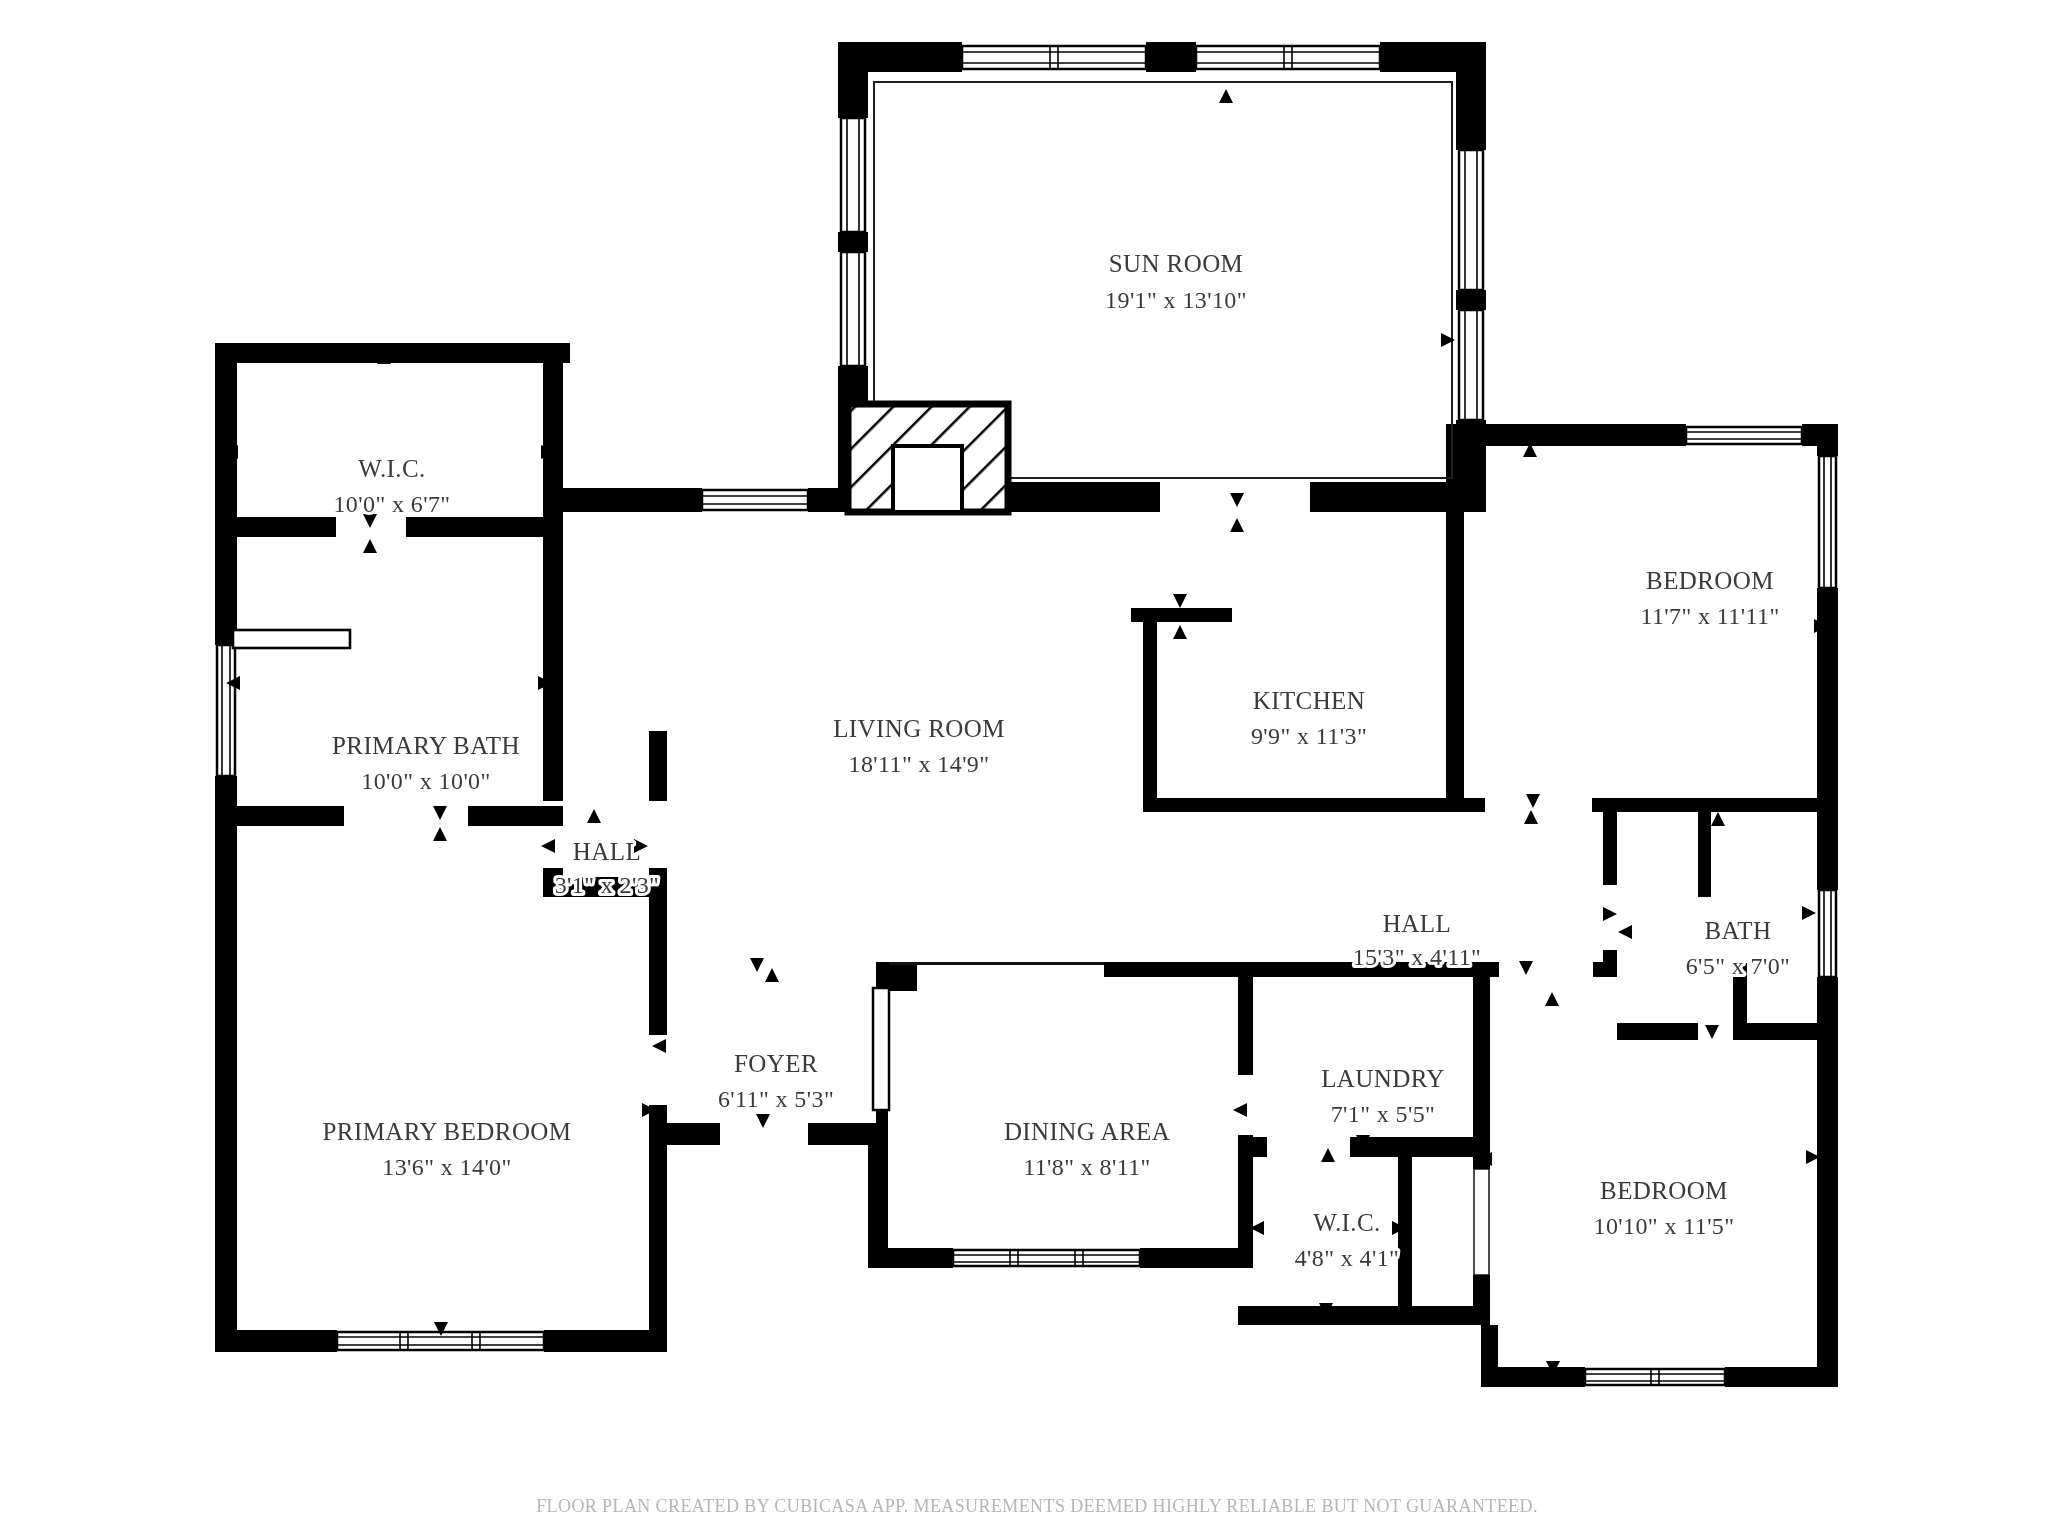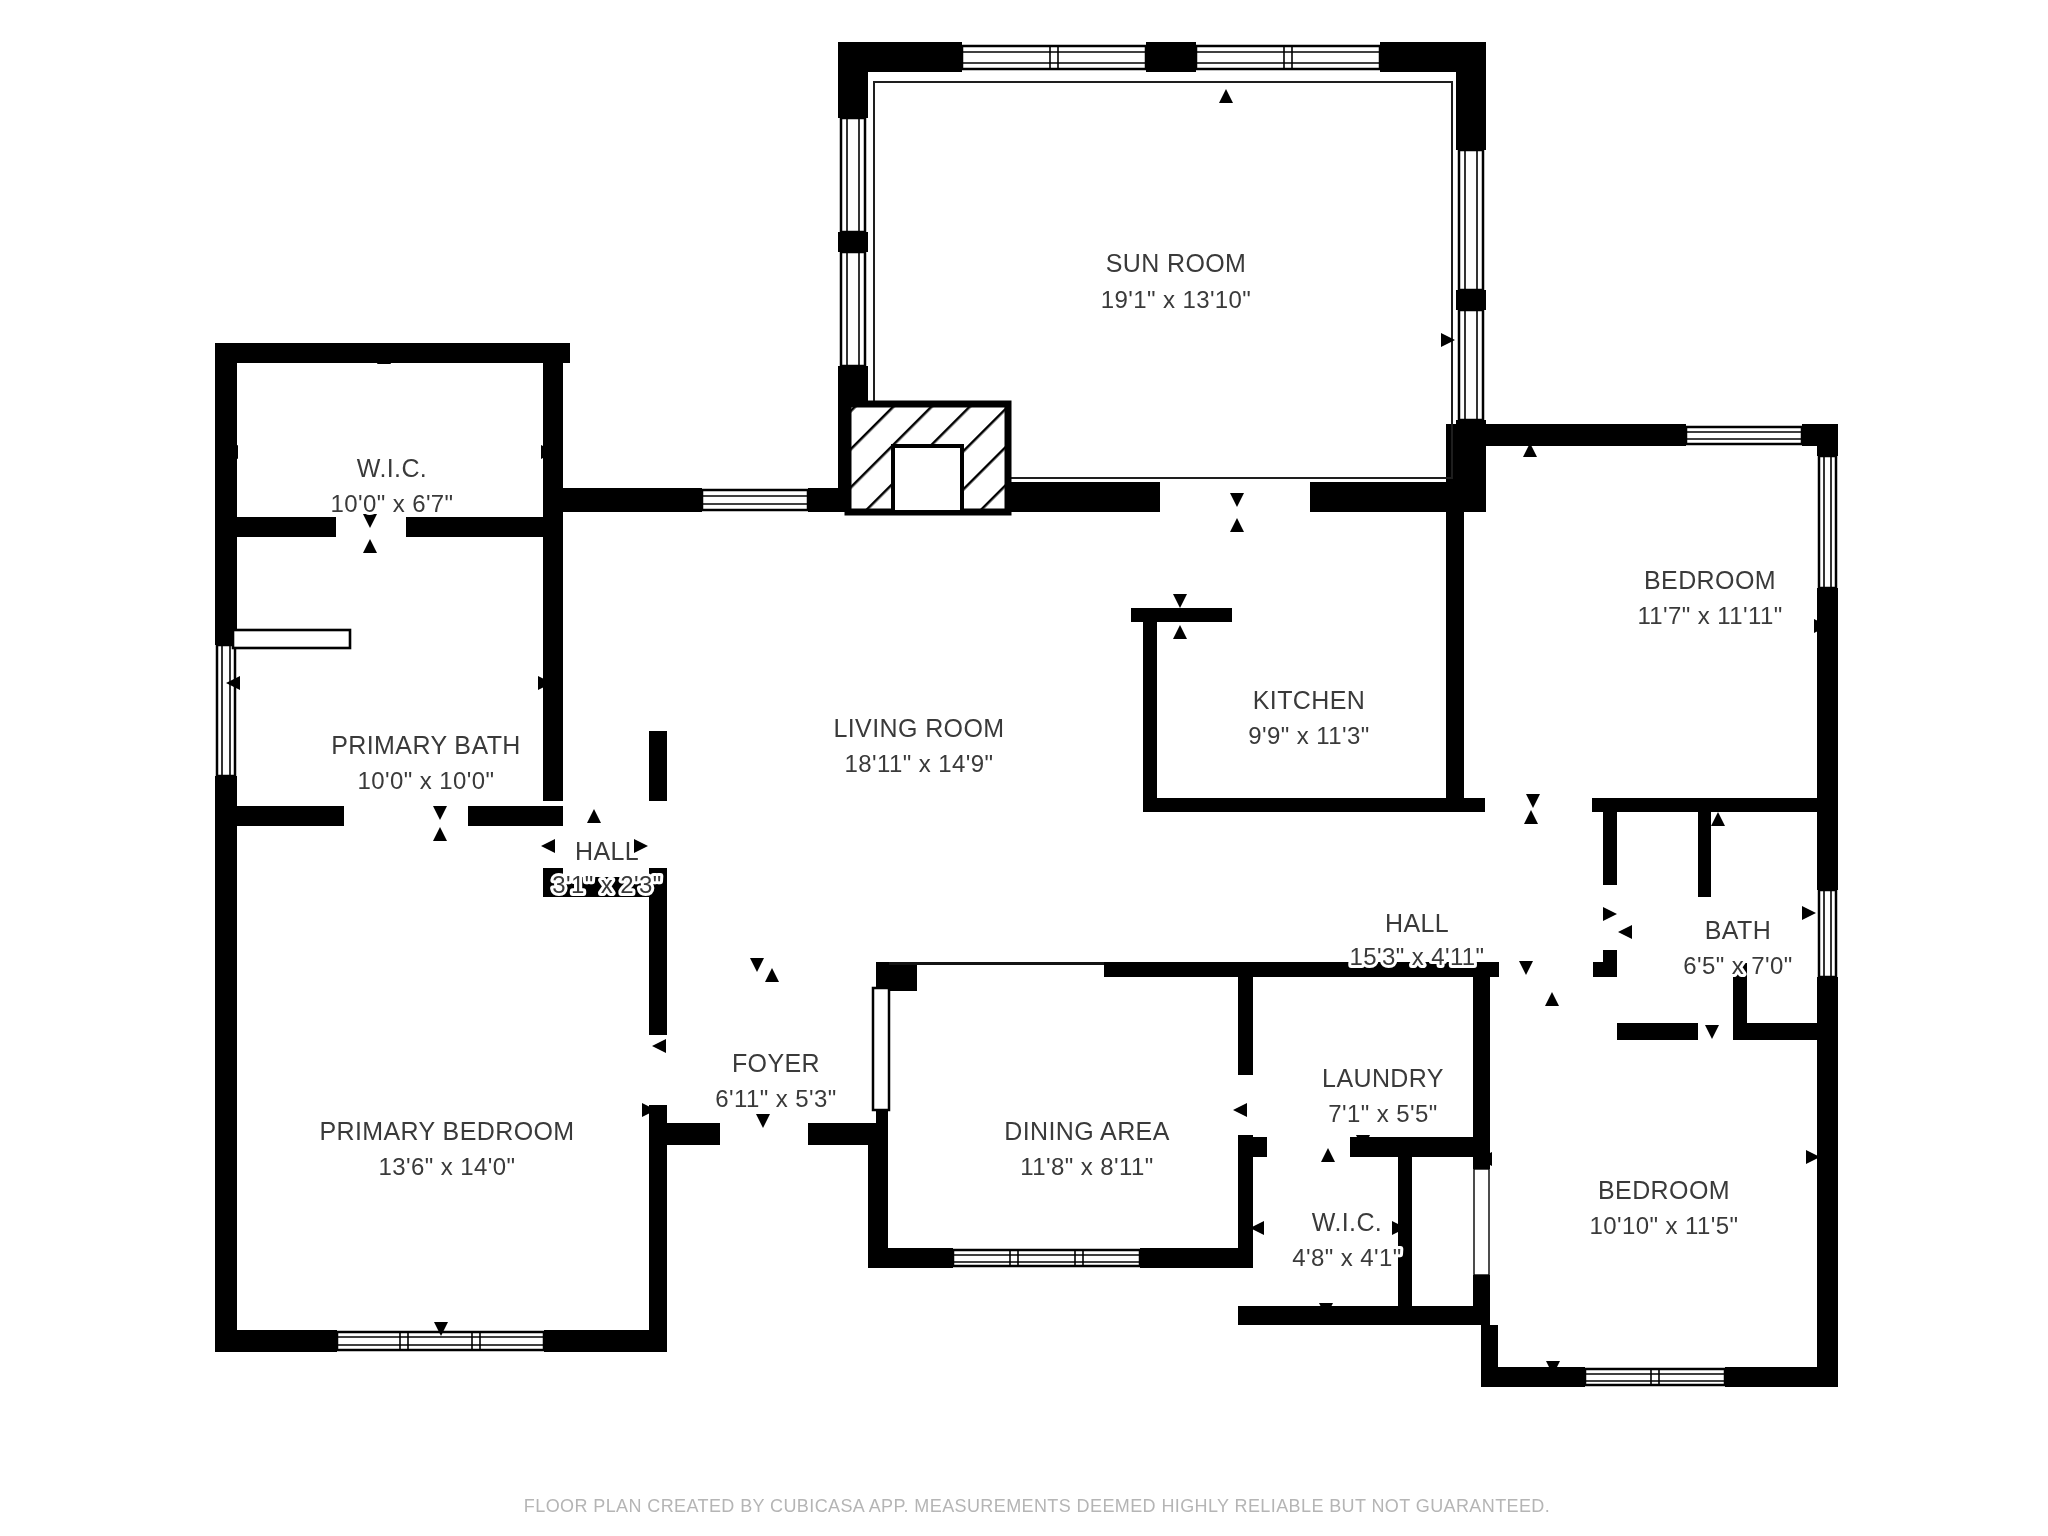--- a/index.html
+++ b/index.html
@@ -1,17 +1,17 @@
 <!DOCTYPE html>
 <html style="--wall: #000000; --label: #3a3a3a; --footer: #b5b5b5; --background: #ffffff; --thin: #141414;"><head>
 <meta charset="utf-8">
 <style>
   html,body{margin:0;padding:0;background:#fff;}
   .page{position:relative;width:2048px;height:1536px;background:var(--background,#fff);
-        font-family:Liberation Sans, sans-serif;}
+        font-family:Liberation Serif, serif;}
   svg{position:absolute;left:0;top:0;}
   .wall{fill:var(--wall,#000);}
   .thinline{fill:var(--thin,#141414);}
   .win{fill:#fff;stroke:var(--wall,#000);stroke-width:2.5;}
   .winline{stroke:var(--wall,#000);stroke-width:1.6;}
   .leaf{fill:#fff;stroke:var(--wall,#000);stroke-width:2.5;}
   .gapdoor{fill:#fff;stroke:var(--wall,#000);stroke-width:1.4;}
   .counter{fill:#fff;stroke:var(--wall,#000);stroke-width:2.6;}
   .arrow{fill:var(--wall,#000);}
   .fp{fill:url(#hatch);stroke:var(--wall,#000);stroke-width:7;}

